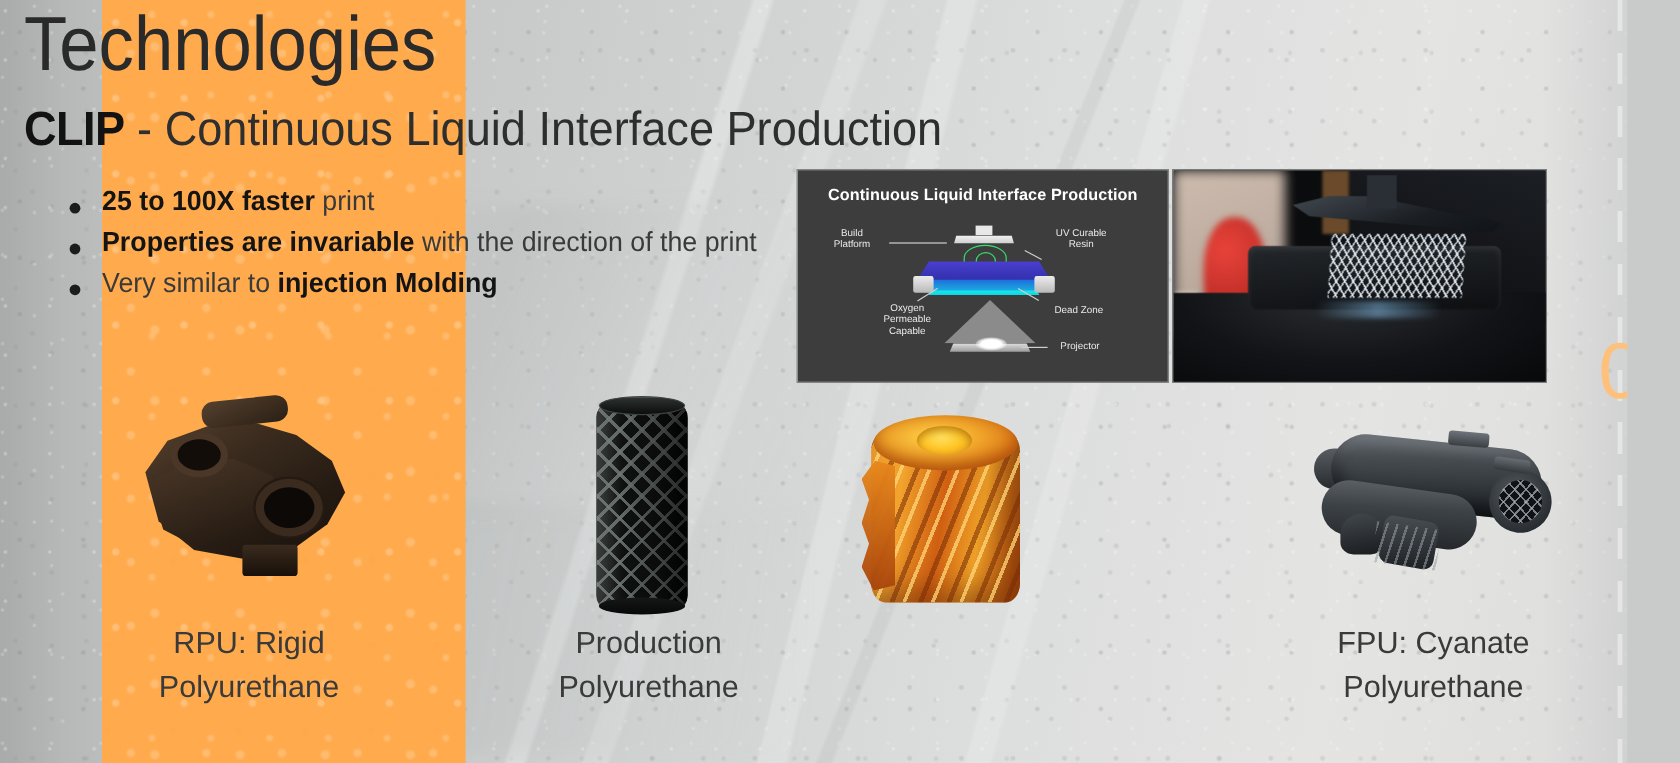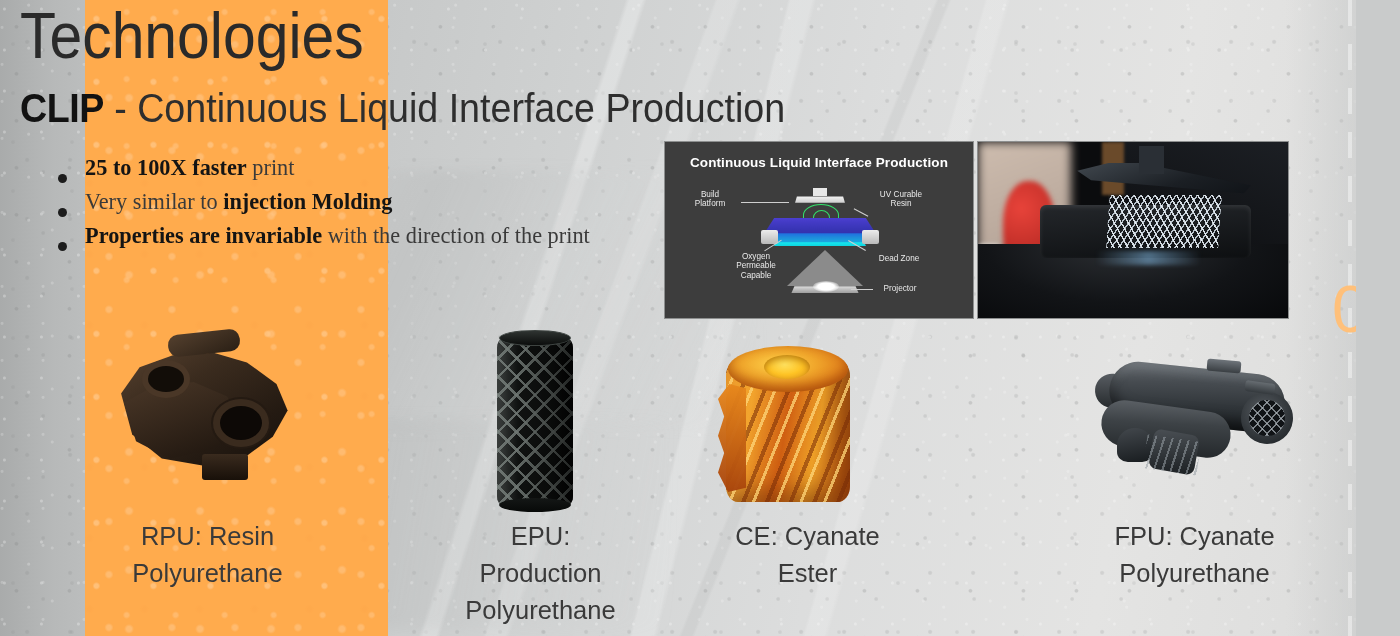--- a/index.html
+++ b/index.html
@@ -96,22 +96,22 @@
     font-size:40px;line-height:1;color:#242424;white-space:nowrap;
     transform:scaleX(.94);transform-origin:left top;
   }
   .subtitle .clip{font-weight:bold;color:#121212;letter-spacing:-.5px;}
   .subtitle .rest{font-weight:300;color:#2e2e2e;}
 
   .bullets{
     position:absolute;left:58px;top:152px;width:640px;
   }
   .bullet{
-    display:flex;align-items:flex-end;
-    margin-bottom:3px;line-height:31px;white-space:nowrap;font-family:Liberation Serif, serif;
+    display:flex;align-items:center;
+    margin-bottom:3px;line-height:31px;white-space:nowrap;
   }
   .dot{
     width:9px;height:9px;border-radius:50%;background:#1c1c1c;
     margin-top:11px;margin-right:18px;flex:0 0 auto;
   }
   .btext{font-size:23px;color:#3a3a3a;font-weight:300;transform:scaleX(.97);transform-origin:left center;}
   .btext b{font-weight:bold;color:#141414;}
 
   
   .diagram{
@@ -362,25 +362,25 @@
     <span class="rest">- Continuous Liquid Interface Production</span>
   </div>
 
   <div class="bullets">
     <div class="bullet">
       <span class="dot"></span>
       <span class="btext"><span></span><b>25 to 100X faster</b><span> print</span></span>
     </div>
     <div class="bullet">
       <span class="dot"></span>
-      <span class="btext"><span>Very similar to </span><b>injection Molding</b><span></span></span>
+      <span class="btext"><span></span><b>Properties are invariable</b><span> with the direction of the print</span></span>
     </div>
     <div class="bullet">
       <span class="dot"></span>
-      <span class="btext"><span></span><b>Properties are invariable</b><span> with the direction of the print</span></span>
+      <span class="btext"><span>Very similar to </span><b>injection Molding</b><span></span></span>
     </div>
   </div>
 
   <div class="diagram">
     <div class="diagram-title">Continuous Liquid Interface Production</div>
 
     <div class="plate-stem"></div>
     <div class="plate"></div>
 
     <div class="molecule"></div>
@@ -433,49 +433,44 @@
 
   <div class="prod rpu">
     <div class="body"></div>
     <div class="arm1"></div>
     <div class="hole2"></div>
     <div class="hole1"></div>
     <div class="tab"></div>
     <div class="foot"></div>
   </div>
   <div class="cap" style="left:95px;top:518px;width:225px;">
-    <div>RPU: Resin</div>
+    <div>RPU: Rigid</div>
     <div>Polyurethane</div>
   </div>
 
   <div class="prod epu">
     <div class="cyl">
       <div class="mesh"></div>
       <div class="shade"></div>
     </div>
     <div class="rim"></div>
     <div class="rimb"></div>
   </div>
   <div class="cap" style="left:428px;top:518px;width:225px;">
-    <div>EPU:</div>
     <div>Production</div>
     <div>Polyurethane</div>
   </div>
 
   <div class="prod ce">
     <div class="body">
       <div class="blades"></div>
     </div>
     <div class="leftedge"></div>
     <div class="top"></div>
     <div class="hub"></div>
-  </div>
-  <div class="cap" style="left:695px;top:518px;width:225px;">
-    <div>CE: Cyanate</div>
-    <div>Ester</div>
   </div>
 
   <div class="prod fpu">
     <div class="leftpipe"></div>
     <div class="tube"></div>
     <div class="tube2"></div>
     <div class="endcap"></div>
     <div class="endmesh"></div>
     <div class="clipA"></div>
     <div class="clipB"></div>

